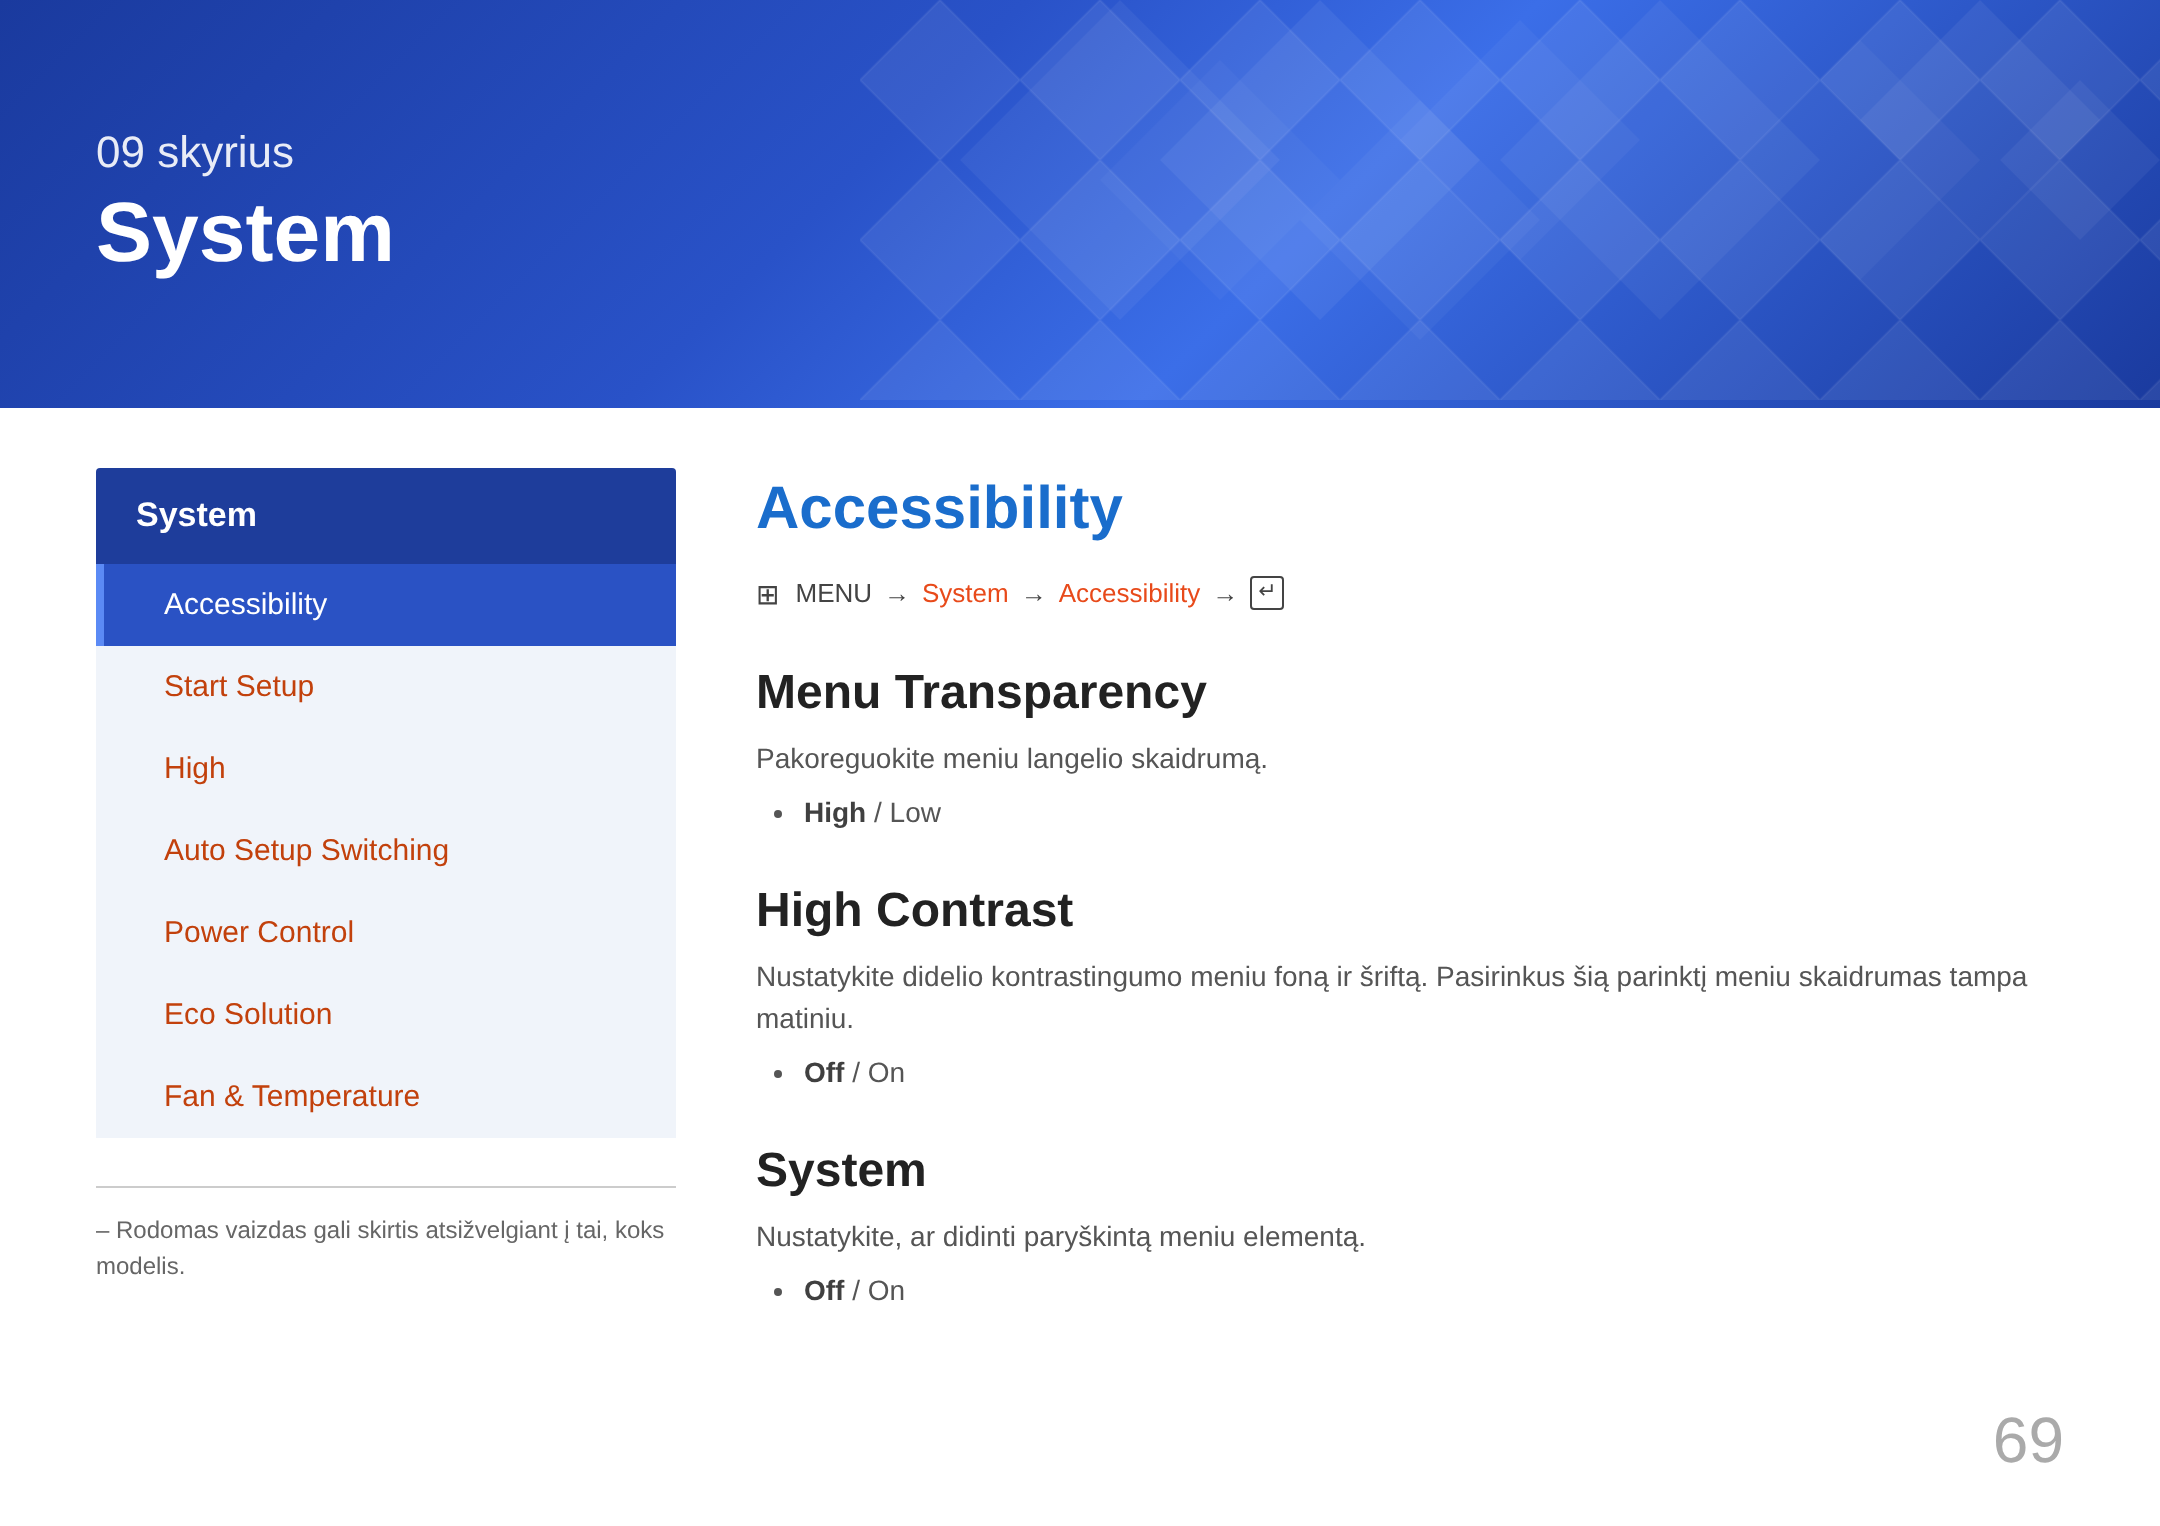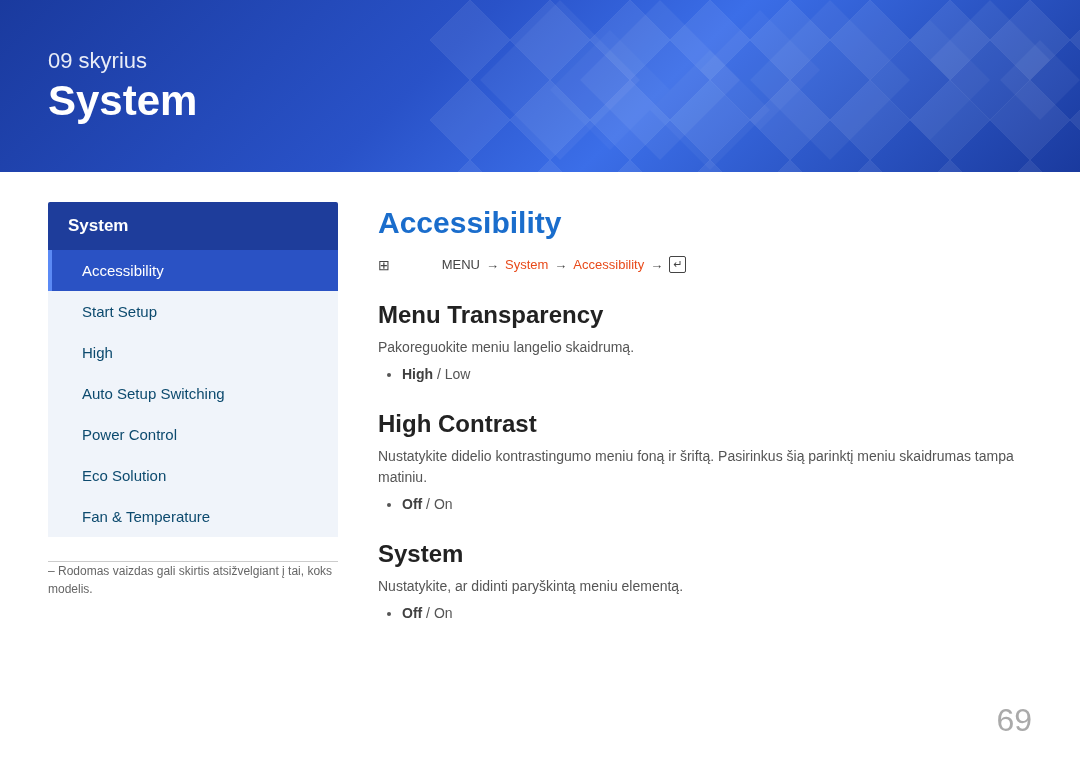--- a/index.html
+++ b/index.html
@@ -8,21 +8,21 @@
       background: #fff;
       width: 1080px;
       height: 763px;
       overflow: hidden;
       position: relative;
     }
 
     
     .header {
       width: 100%;
-      height: 172px;
+      height: 204px;
       background: #1a3a9e;
       position: relative;
       overflow: hidden;
     }
 
     .header-bg {
       position: absolute;
       inset: 0;
       background: linear-gradient(135deg, #1a3a9e 0%, #2952c8 40%, #3b6ee8 60%, #1a3a9e 100%);
     }
@@ -96,26 +96,27 @@
       background: #f0f4fa;
     }
 
     .sidebar-item.active {
       background: #2a52c4;
       color: #fff;
       border-left: 4px solid #5b8af5;
     }
 
     .sidebar-item.link-style {
-      color: #0c4a6e;
+      color: #c2410c;
       background: #f0f4fa;
     }
 
     .sidebar-footer {
       margin-top: 24px;
+      padding-top: 12px;
       border-top: 1px solid #ccc;
       font-size: 12px;
       color: #666;
       line-height: 1.5;
     }
 
     .sidebar-footer::before {
       content: '– ';
     }
 
@@ -151,21 +152,20 @@
       margin: 0 2px;
     }
 
     .breadcrumb .bc-link {
       color: #e84a1a;
       font-weight: 500;
     }
 
     .breadcrumb .bc-normal {
       color: #444;
-      margin-left: 44px;
     }
 
     .breadcrumb .bc-icon-box {
       display: inline-block;
       border: 1.5px solid #444;
       border-radius: 2px;
       padding: 0 3px;
       font-size: 11px;
       line-height: 1.4;
     }

